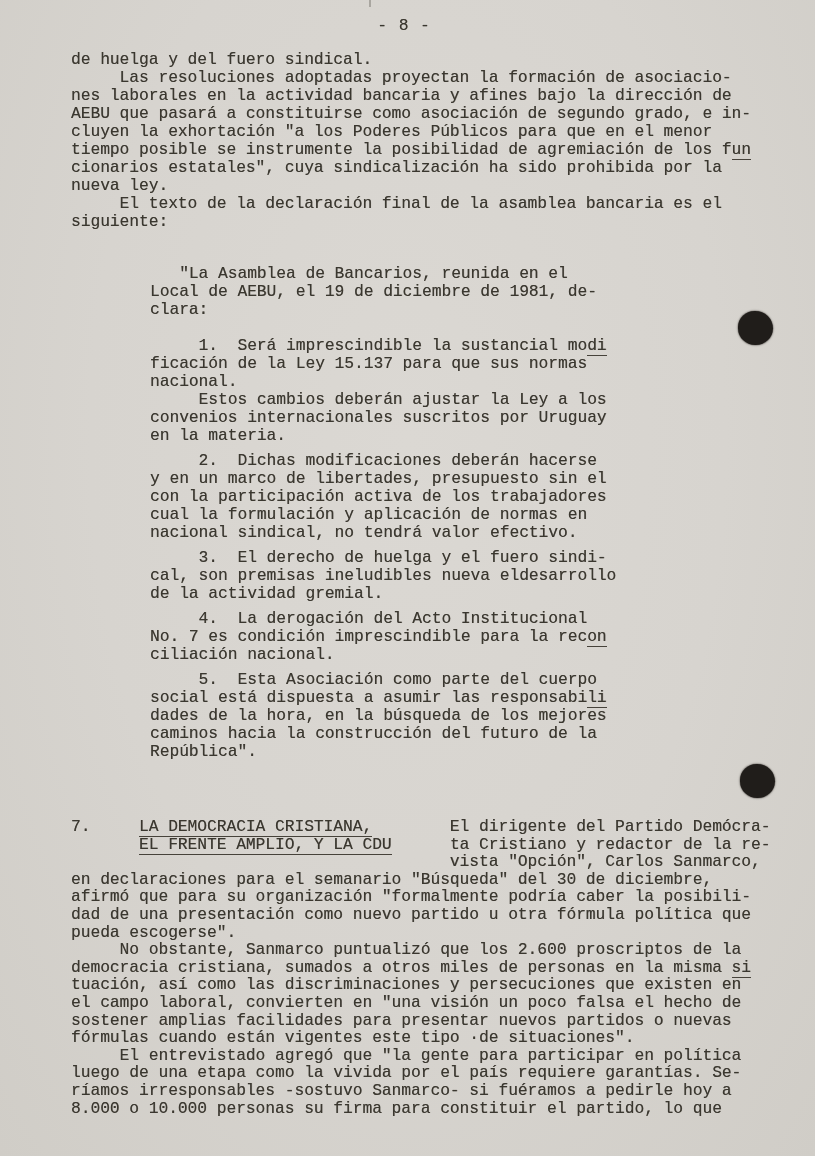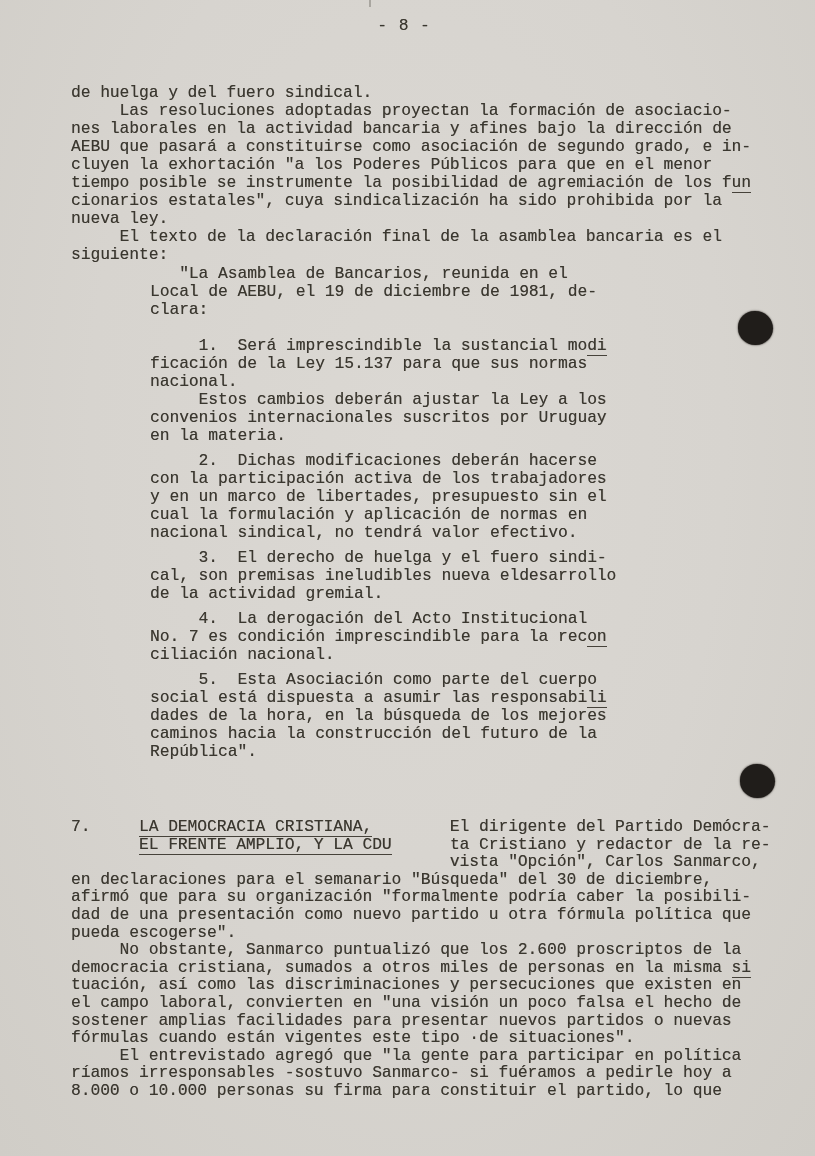--- a/index.html
+++ b/index.html
@@ -15,21 +15,21 @@
     line-height:18px;
     text-shadow:0.3px 0.3px 0.5px rgba(55,50,42,0.55);
   }
   .block{position:absolute;}
   .line{white-space:pre;}
   .u{border-bottom:1.6px solid #46423a;}
   .page-number{
     position:absolute;top:17px;left:71px;width:666px;
     text-align:center;letter-spacing:1px;
   }
-  .intro{left:71px;top:84px;}
+  .intro{left:71px;top:51px;}
   .quote{left:150px;top:265px;}
   .qp{margin:0 0 7px 0;}
   .qp:first-child{margin-bottom:18px;}
   .sec7{left:71px;top:819px;line-height:17.6px;}
   .dot{
     position:absolute;width:35px;height:34px;
     background:#201d1a;border-radius:48% 52% 50% 50%;
     box-shadow:0 0 1.5px 0.5px rgba(32,29,26,0.55);
   }
   .dot-1{left:738px;top:311px;}
@@ -68,22 +68,22 @@
       <div class="qpara qp">
         <div class="line"><span>     1.  Será imprescindible la sustancial mo</span><span class="u">di</span></div>
         <div class="line"><span>ficación de la Ley 15.137 para que sus normas</span></div>
         <div class="line"><span>nacional.</span></div>
         <div class="line"><span>     Estos cambios deberán ajustar la Ley a los</span></div>
         <div class="line"><span>convenios internacionales suscritos por Uruguay</span></div>
         <div class="line"><span>en la materia.</span></div>
       </div>
       <div class="qpara qp">
         <div class="line"><span>     2.  Dichas modificaciones deberán hacerse</span></div>
+        <div class="line"><span>y en un marco de libertades, presupuesto sin el</span></div>
         <div class="line"><span>con la participación activa de los trabajadores</span></div>
-        <div class="line"><span>y en un marco de libertades, presupuesto sin el</span></div>
         <div class="line"><span>cual la formulación y aplicación de normas en</span></div>
         <div class="line"><span>nacional sindical, no tendrá valor efectivo.</span></div>
       </div>
       <div class="qpara qp">
         <div class="line"><span>     3.  El derecho de huelga y el fuero sindi-</span></div>
         <div class="line"><span>cal, son premisas ineludibles nueva eldesarrollo</span></div>
         <div class="line"><span>de la actividad gremial.</span></div>
       </div>
       <div class="qpara qp">
         <div class="line"><span>     4.  La derogación del Acto Institucional</span></div>
@@ -107,19 +107,20 @@
       <div class="line"><span>afirmó que para su organización "formalmente podría caber la posibili-</span></div>
       <div class="line"><span>dad de una presentación como nuevo partido u otra fórmula política que</span></div>
       <div class="line"><span>pueda escogerse".</span></div>
       <div class="line"><span>     No obstante, Sanmarco puntualizó que los 2.600 proscriptos de la</span></div>
       <div class="line"><span>democracia cristiana, sumados a otros miles de personas en la misma </span><span class="u">si</span></div>
       <div class="line"><span>tuación, así como las discriminaciones y persecuciones que existen en</span></div>
       <div class="line"><span>el campo laboral, convierten en "una visión un poco falsa el hecho de</span></div>
       <div class="line"><span>sostener amplias facilidades para presentar nuevos partidos o nuevas</span></div>
       <div class="line"><span>fórmulas cuando están vigentes este tipo ·de situaciones".</span></div>
       <div class="line"><span>     El entrevistado agregó que "la gente para participar en política</span></div>
+      <div class="line"><span>luego de una etapa como la vivida por el país requiere garantías. Se-</span></div>
       <div class="line"><span>ríamos irresponsables -sostuvo Sanmarco- si fuéramos a pedirle hoy a</span></div>
       <div class="line"><span>8.000 o 10.000 personas su firma para constituir el partido, lo que</span></div>
     </div>
 
   <div class="dot dot-1"></div>
   <div class="dot dot-2"></div>
 </div>
 
 </body></html>

